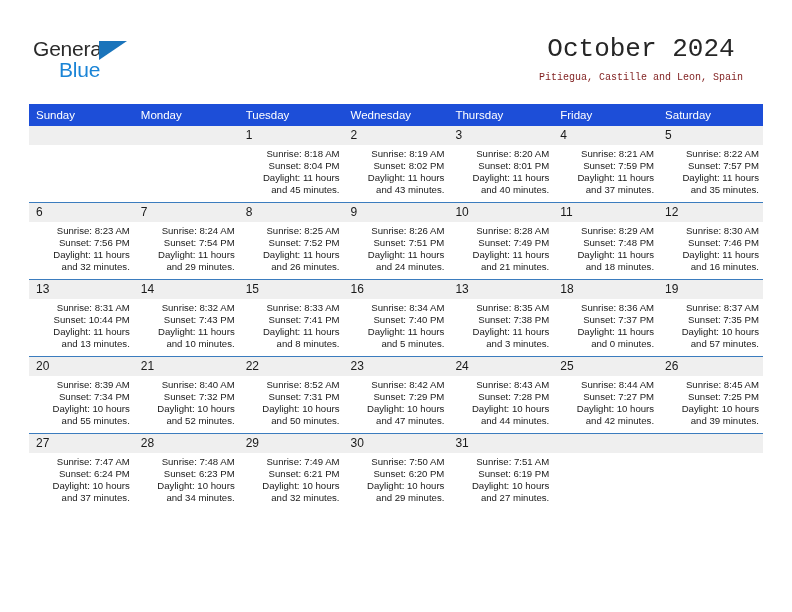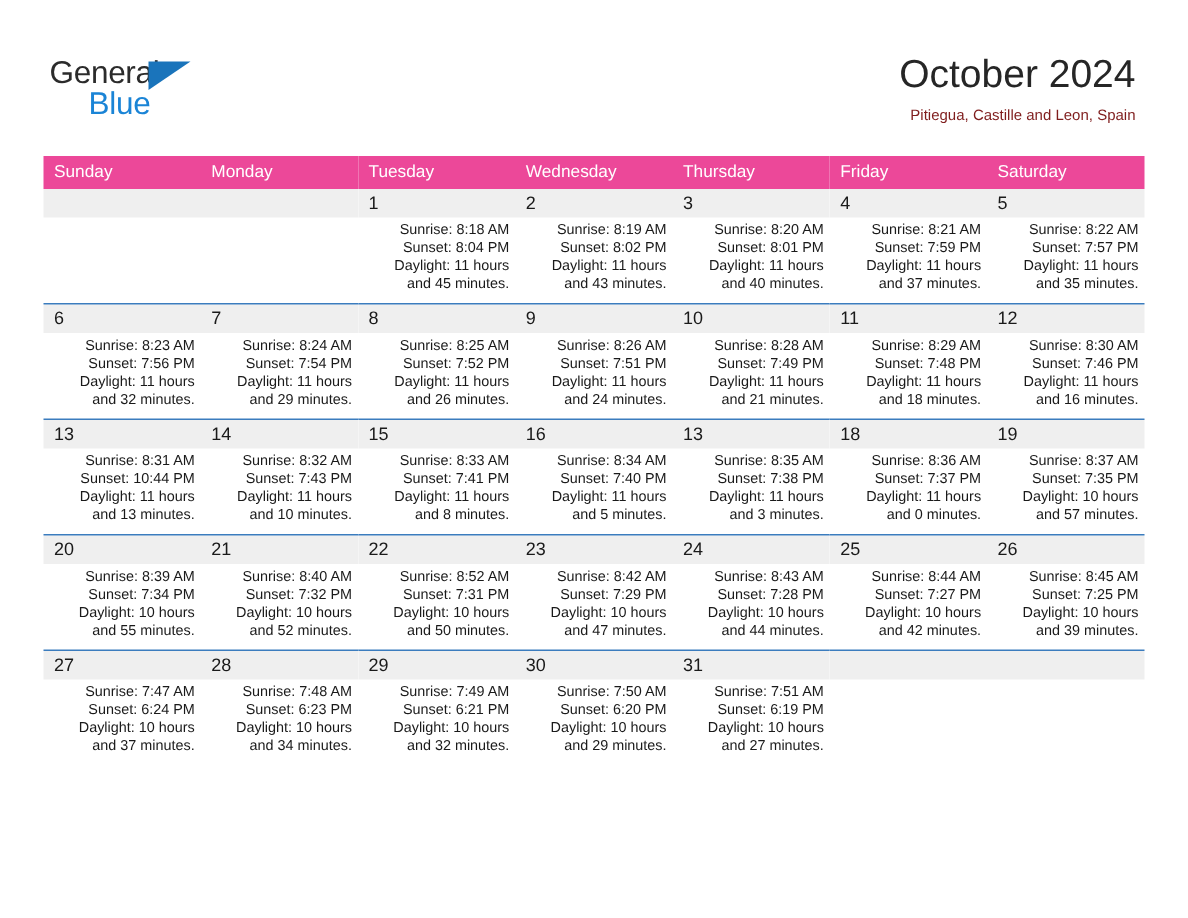--- a/index.html
+++ b/index.html
@@ -62,23 +62,24 @@
     top: 21px;
     font-size: 21px;
     letter-spacing: -0.2px;
     color: #1a84d6;
     line-height: 22px;
     white-space: nowrap;
   }
 
   .title-wrap {
     position: absolute;
-    right: 35px;
+    right: 49px;
     top: 33px;
-    text-align: right;
+    text-align: center;
+    font-family: Liberation Mono, monospace;
   }
   .month-title {
     font-size: 26px;
     color: #262626;
     line-height: 32px;
     white-space: nowrap;
   }
   .location {
     margin-top: 4px;
     font-size: 10px;
@@ -90,21 +91,21 @@
   
   .calendar {
     position: absolute;
     left: 29px;
     top: 104px;
     width: 734px;
     border-collapse: collapse;
     table-layout: fixed;
   }
   .calendar th {
-    background: #ec4899;
+    background: #1d4ed8;
     color: #ffffff;
     font-size: 11.5px;
     font-weight: normal;
     text-align: left;
     padding: 4px 0 4px 7px;
     height: 14px;
     border: none;
   }
   .calendar td {
     vertical-align: top;

